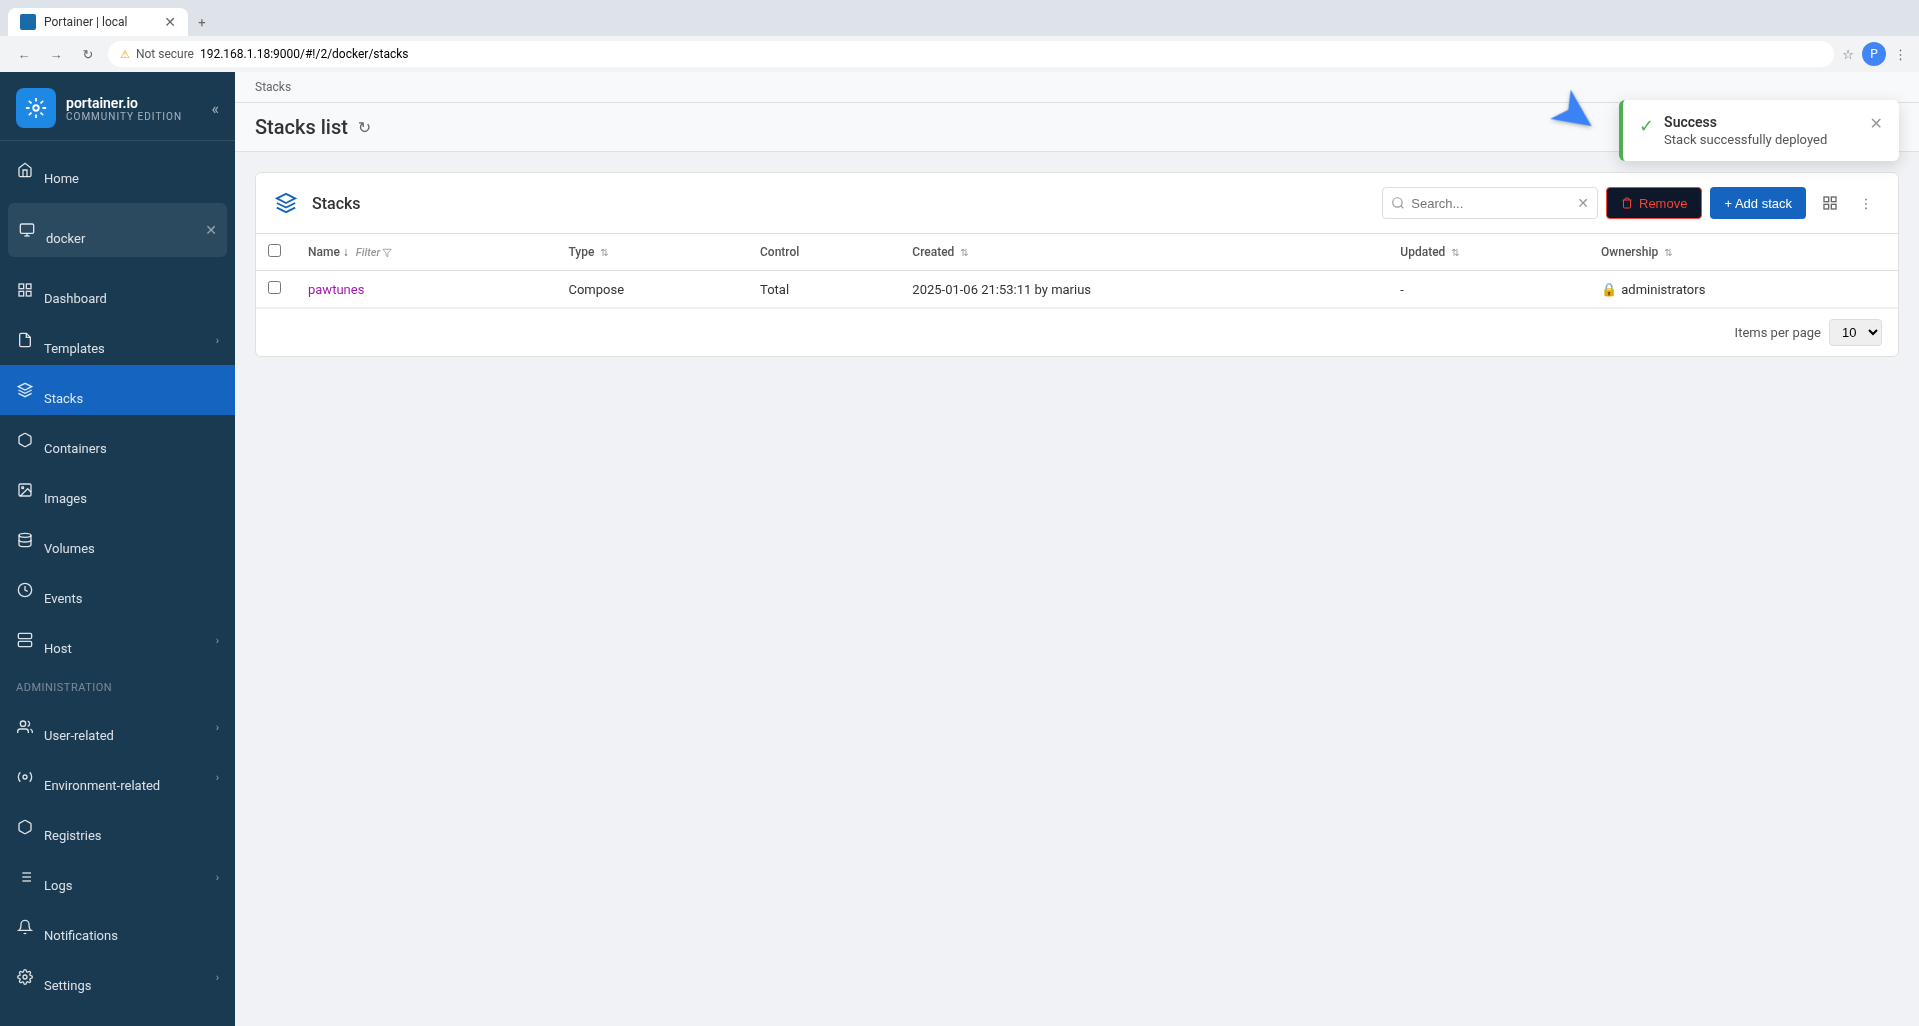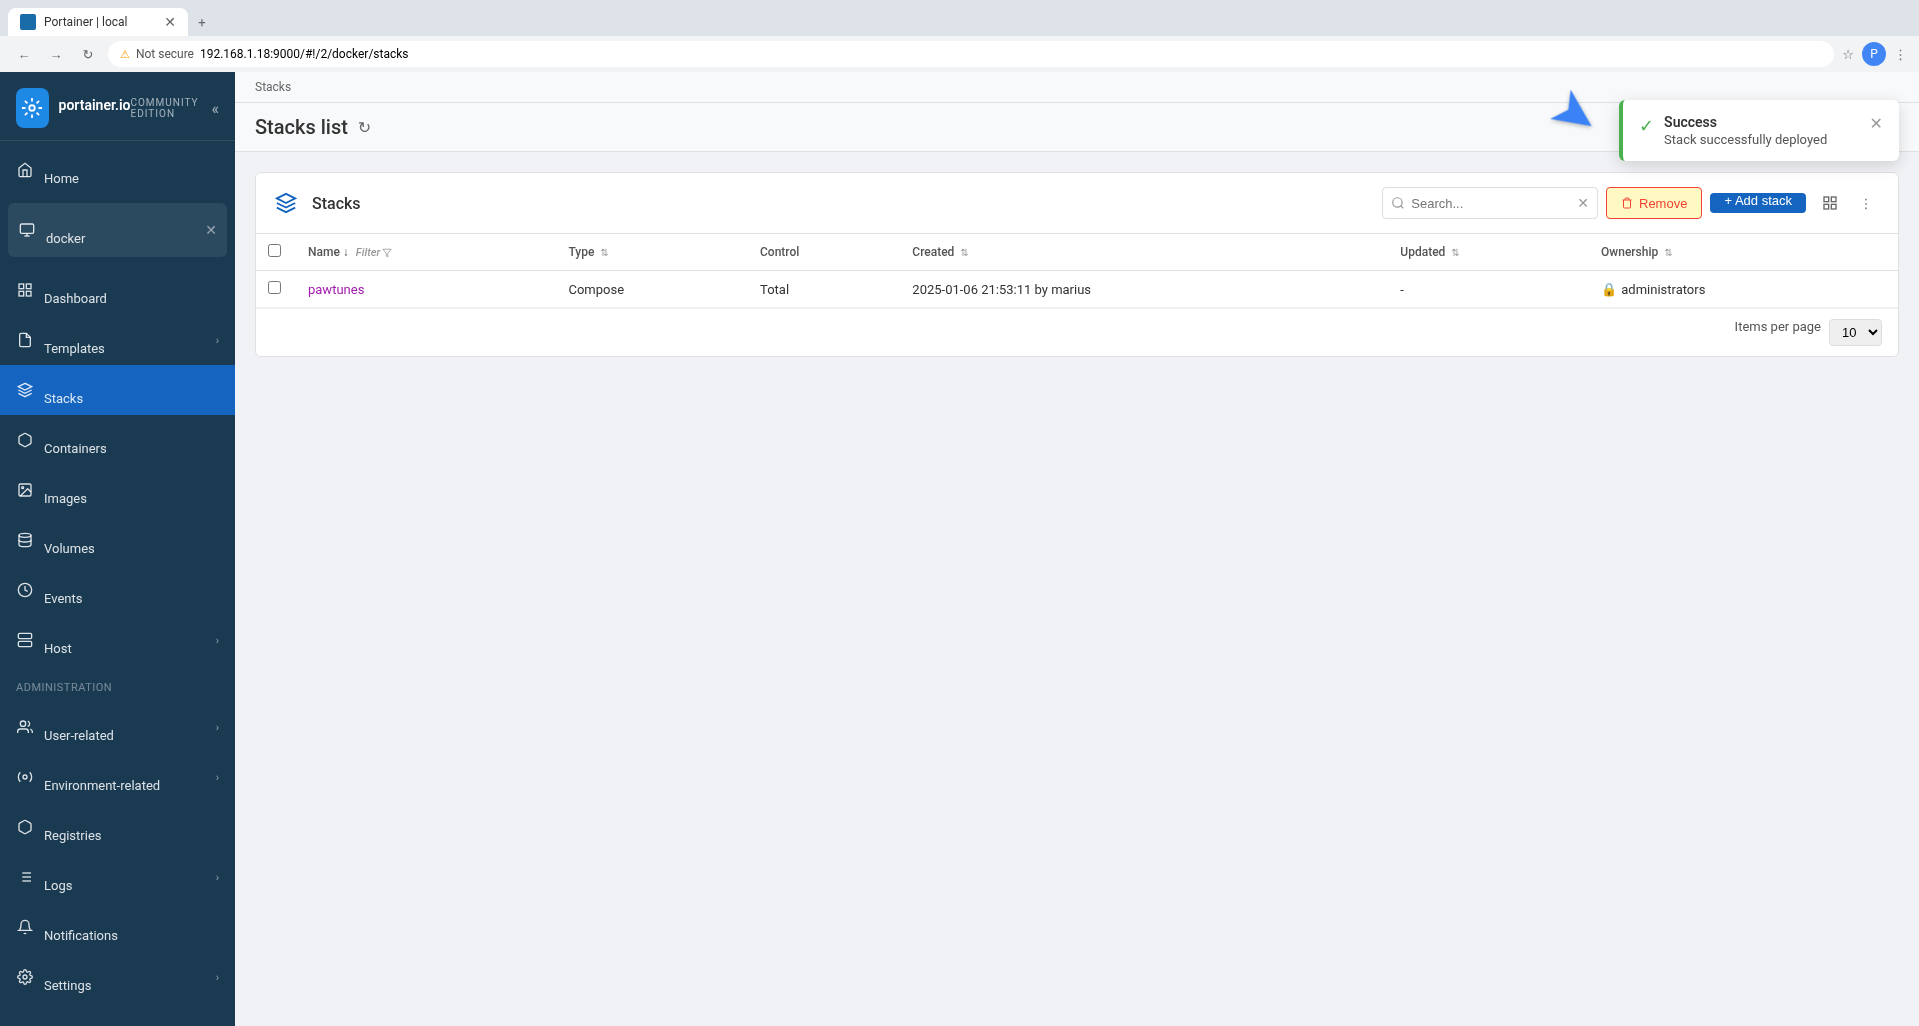--- a/index.html
+++ b/index.html
@@ -23,21 +23,21 @@
     .browser-menu { color: #666; cursor: pointer; }
 
     
     .app-layout { display: flex; height: calc(100vh - 72px); }
 
     
     .sidebar { width: 235px; background: #1a3a52; flex-shrink: 0; display: flex; flex-direction: column; color: white; overflow-y: auto; }
     .sidebar-logo { padding: 16px 16px 12px; display: flex; align-items: center; justify-content: space-between; border-bottom: 1px solid rgba(255,255,255,0.1); }
     .logo-content { display: flex; align-items: center; gap: 10px; }
     .logo-icon { width: 40px; height: 40px; background: #1e88e5; border-radius: 8px; display: flex; align-items: center; justify-content: center; color: white; font-size: 18px; }
-    .logo-text { display: flex; flex-direction: row; }
+    .logo-text { display: flex; flex-direction: column; }
     .logo-main { font-size: 14px; font-weight: 600; color: white; }
     .logo-sub { font-size: 10px; color: rgba(255,255,255,0.6); letter-spacing: 1px; text-transform: uppercase; }
     .sidebar-collapse { color: rgba(255,255,255,0.6); cursor: pointer; font-size: 16px; }
     
     .sidebar-section { padding: 4px 0; }
     .sidebar-item { display: flex; align-items: center; gap: 10px; padding: 9px 16px; cursor: pointer; color: rgba(255,255,255,0.85); transition: background 0.15s; }
     .sidebar-item.active { background: #1565c0; }
     .sidebar-item-icon { width: 18px; height: 18px; flex-shrink: 0; display: flex; align-items: center; justify-content: center; }
     .sidebar-item-label { flex: 1; font-size: 13px; margin-top: 17px; }
     .sidebar-item-arrow { color: rgba(255,255,255,0.5); font-size: 11px; }
@@ -58,36 +58,36 @@
     .content-area { flex: 1; padding: 20px; overflow-y: auto; }
     .stacks-panel { background: white; border-radius: 6px; border: 1px solid #e0e0e0; }
     .panel-header { padding: 14px 16px; display: flex; align-items: center; gap: 12px; border-bottom: 1px solid #e0e0e0; }
     .panel-icon { width: 28px; height: 28px; display: flex; align-items: center; justify-content: center; color: #1565c0; }
     .panel-title { font-size: 16px; font-weight: 500; color: #333; flex: 1; }
     
     .panel-actions { display: flex; align-items: center; gap: 8px; }
     .search-box { display: flex; align-items: center; border: 1px solid #ddd; border-radius: 4px; padding: 0 8px; height: 32px; gap: 6px; background: white; margin-left: 8px; }
     .search-box input { border: none; outline: none; font-size: 13px; color: #333; width: 160px; }
     .search-clear { color: #999; cursor: pointer; font-size: 14px; }
-    .btn-remove { height: 32px; padding: 0 14px; border: 1px solid #f44336; border-radius: 4px; background: #fef9c3; color: #f44336; font-size: 13px; cursor: pointer; display: flex; align-items: center; gap: 6px; }
-    .btn-add-stack { height: 20px; padding: 0 14px; border: none; border-radius: 4px; background: #1565c0; color: white; font-size: 13px; cursor: pointer; display: flex; align-items: flex-start; gap: 6px; }
+    .btn-remove { height: 32px; padding: 0 14px; border: 1px solid #f44336; border-radius: 4px; background: #0f172a; color: #f44336; font-size: 13px; cursor: pointer; display: flex; align-items: center; gap: 6px; }
+    .btn-add-stack { height: 32px; padding: 0 14px; border: none; border-radius: 4px; background: #1565c0; color: white; font-size: 13px; cursor: pointer; display: flex; align-items: center; gap: 6px; }
     .btn-icon-group { display: flex; align-items: center; gap: 4px; }
     .icon-btn { width: 32px; height: 32px; display: flex; align-items: center; justify-content: center; cursor: pointer; color: #666; border-radius: 4px; }
 
     
     .table-wrapper { padding: 0; }
     table { width: 100%; border-collapse: collapse; }
     thead tr { border-bottom: 1px solid #e0e0e0; }
     thead th { padding: 10px 12px; text-align: left; font-size: 12px; font-weight: 500; color: #555; white-space: nowrap; }
     tbody tr { border-bottom: 1px solid #f0f0f0; }
     tbody td { padding: 10px 12px; font-size: 13px; color: #333; }
     .checkbox-cell { width: 40px; }
     .stack-link { color: #a21caf; text-decoration: none; cursor: pointer; }
     
-    .table-footer { padding: 10px 16px; display: flex; align-items: flex-start; justify-content: flex-end; gap: 8px; font-size: 13px; color: #555; border-top: 1px solid #f0f0f0; }
+    .table-footer { padding: 10px 16px; display: flex; align-items: center; justify-content: flex-end; gap: 8px; font-size: 13px; color: #555; border-top: 1px solid #f0f0f0; }
     .items-per-page-select { border: 1px solid #ddd; border-radius: 4px; padding: 4px 8px; font-size: 13px; cursor: pointer; }
 
     
     .sort-icon { display: inline; font-size: 10px; color: #999; margin-left: 3px; }
 
     
     .filter-icon-btn { display: inline-flex; align-items: center; gap: 2px; color: #999; cursor: pointer; font-size: 11px; margin-left: 4px; font-style: italic; }
 
     
     .notification-toast { position: fixed; top: 100px; right: 20px; background: white; border-radius: 6px; box-shadow: 0 4px 16px rgba(0,0,0,0.15); padding: 14px 16px; min-width: 280px; border-left: 4px solid #4caf50; display: flex; align-items: flex-start; gap: 10px; z-index: 1000; }

